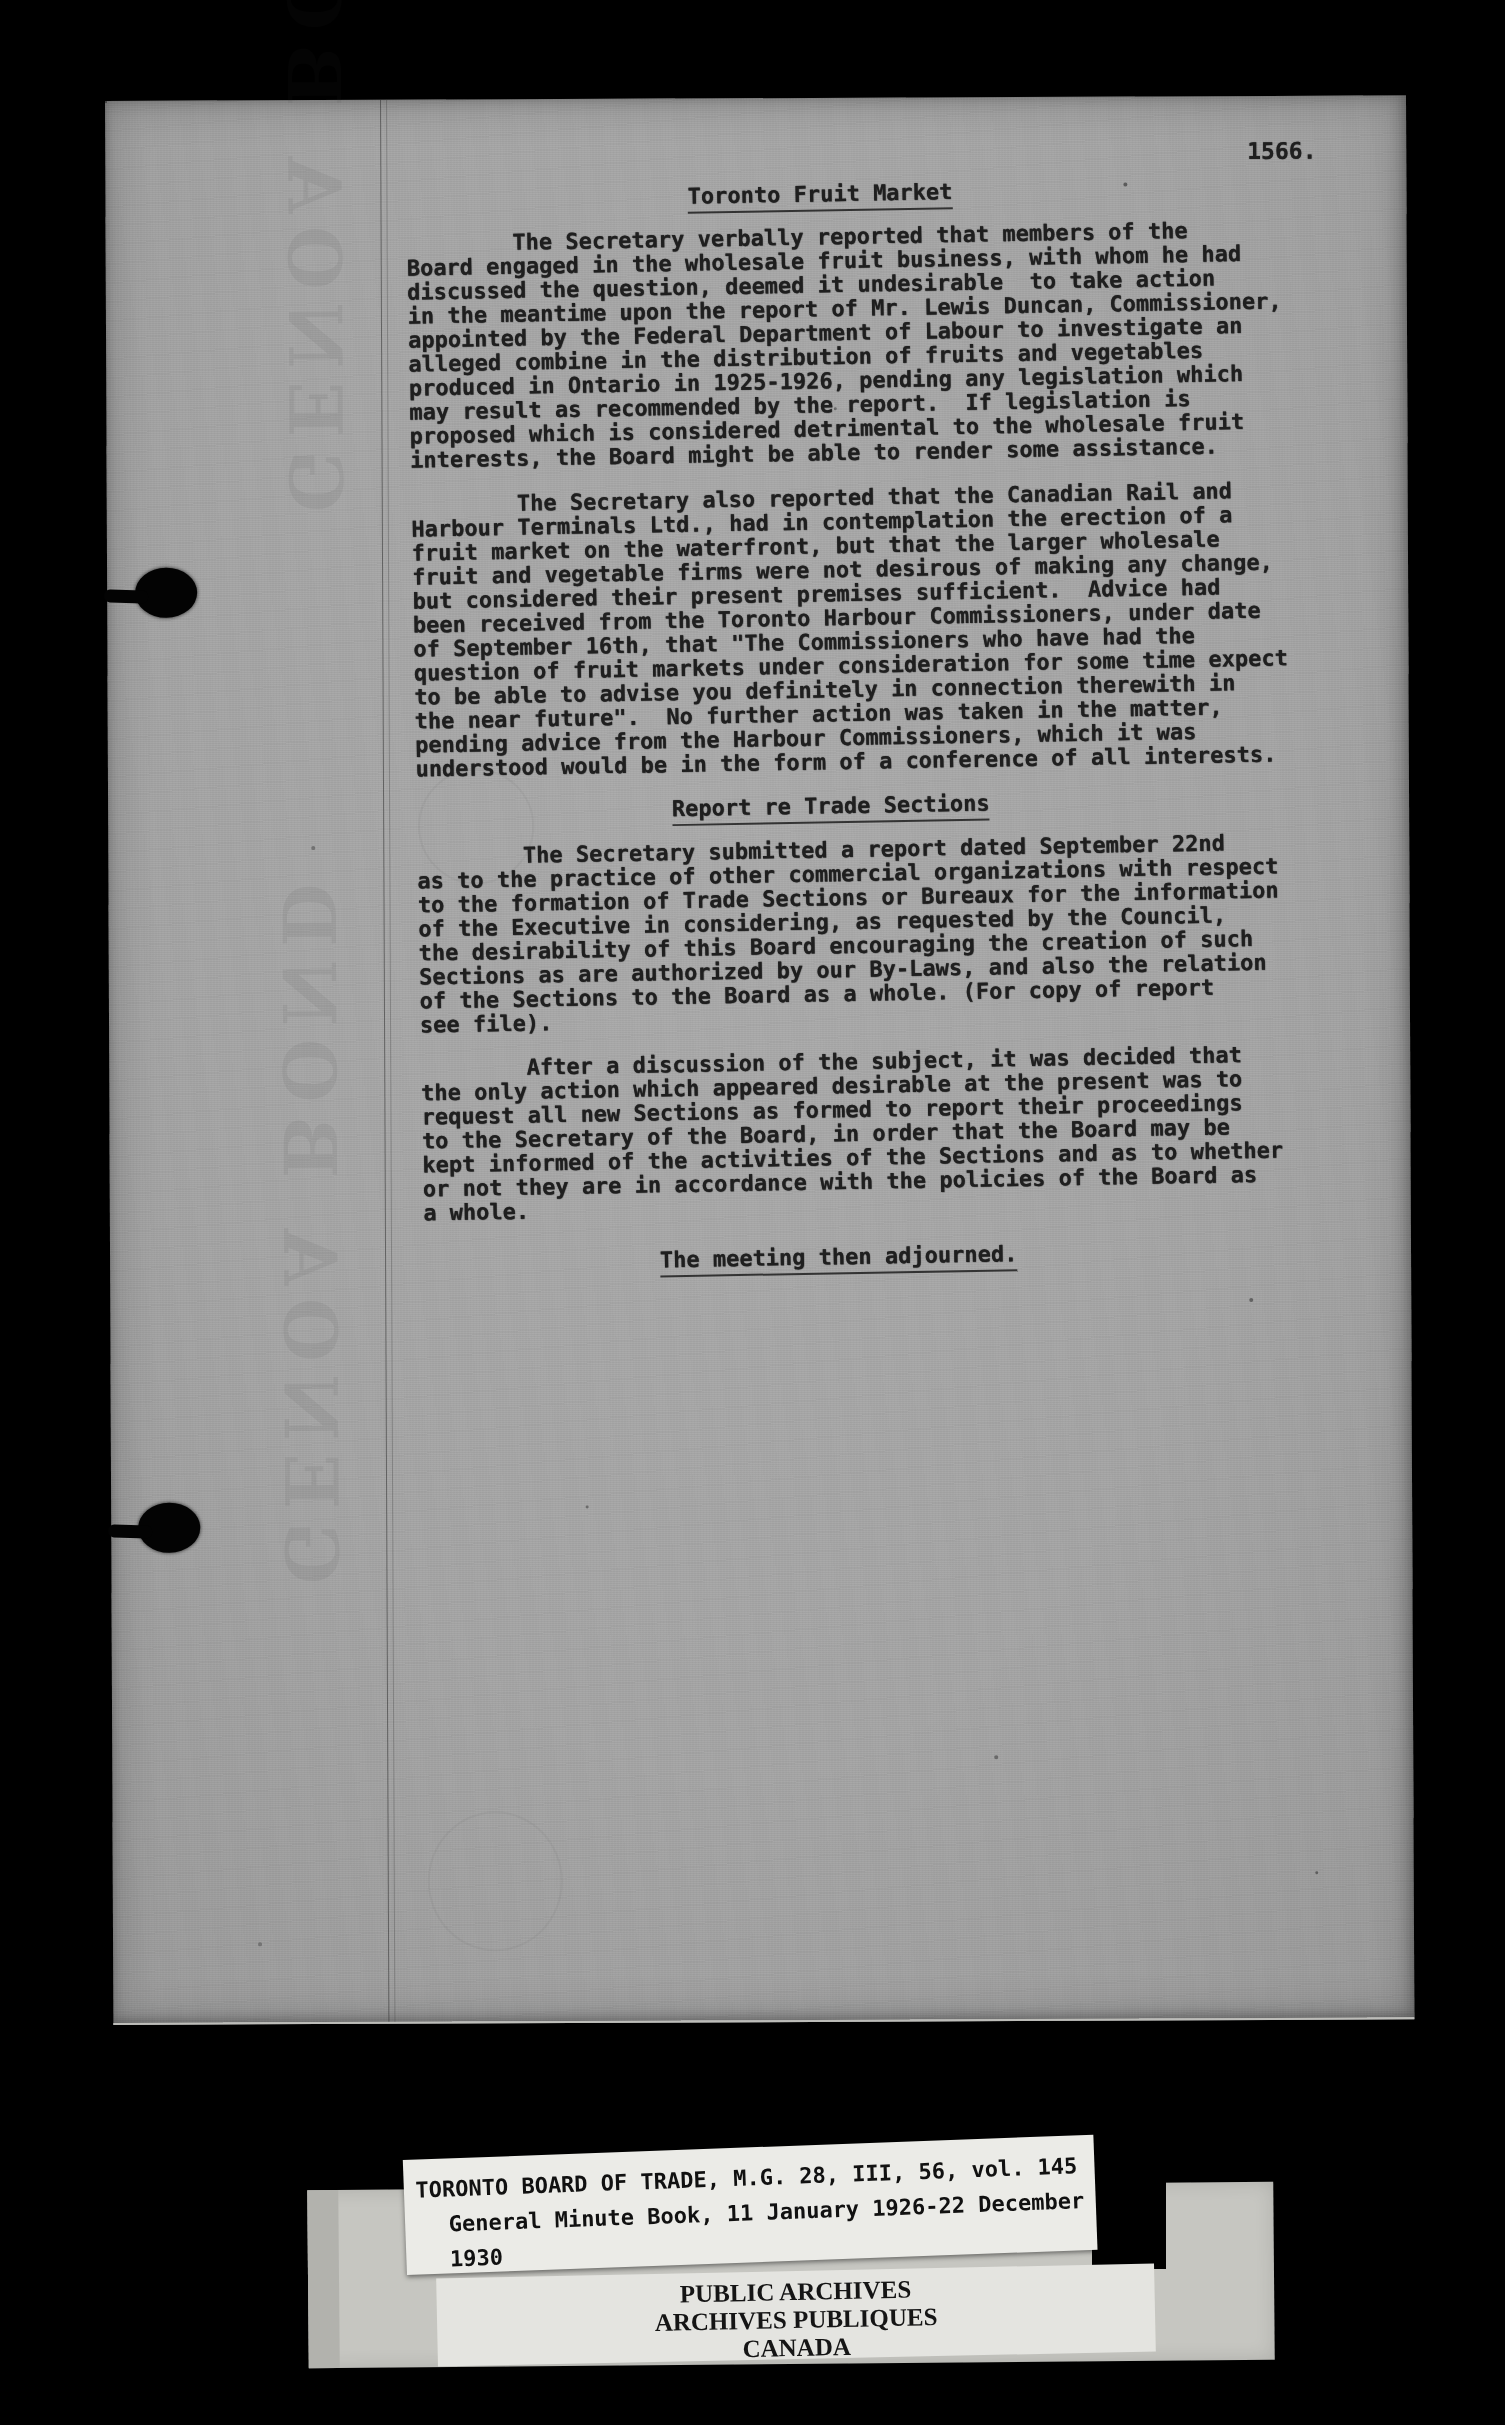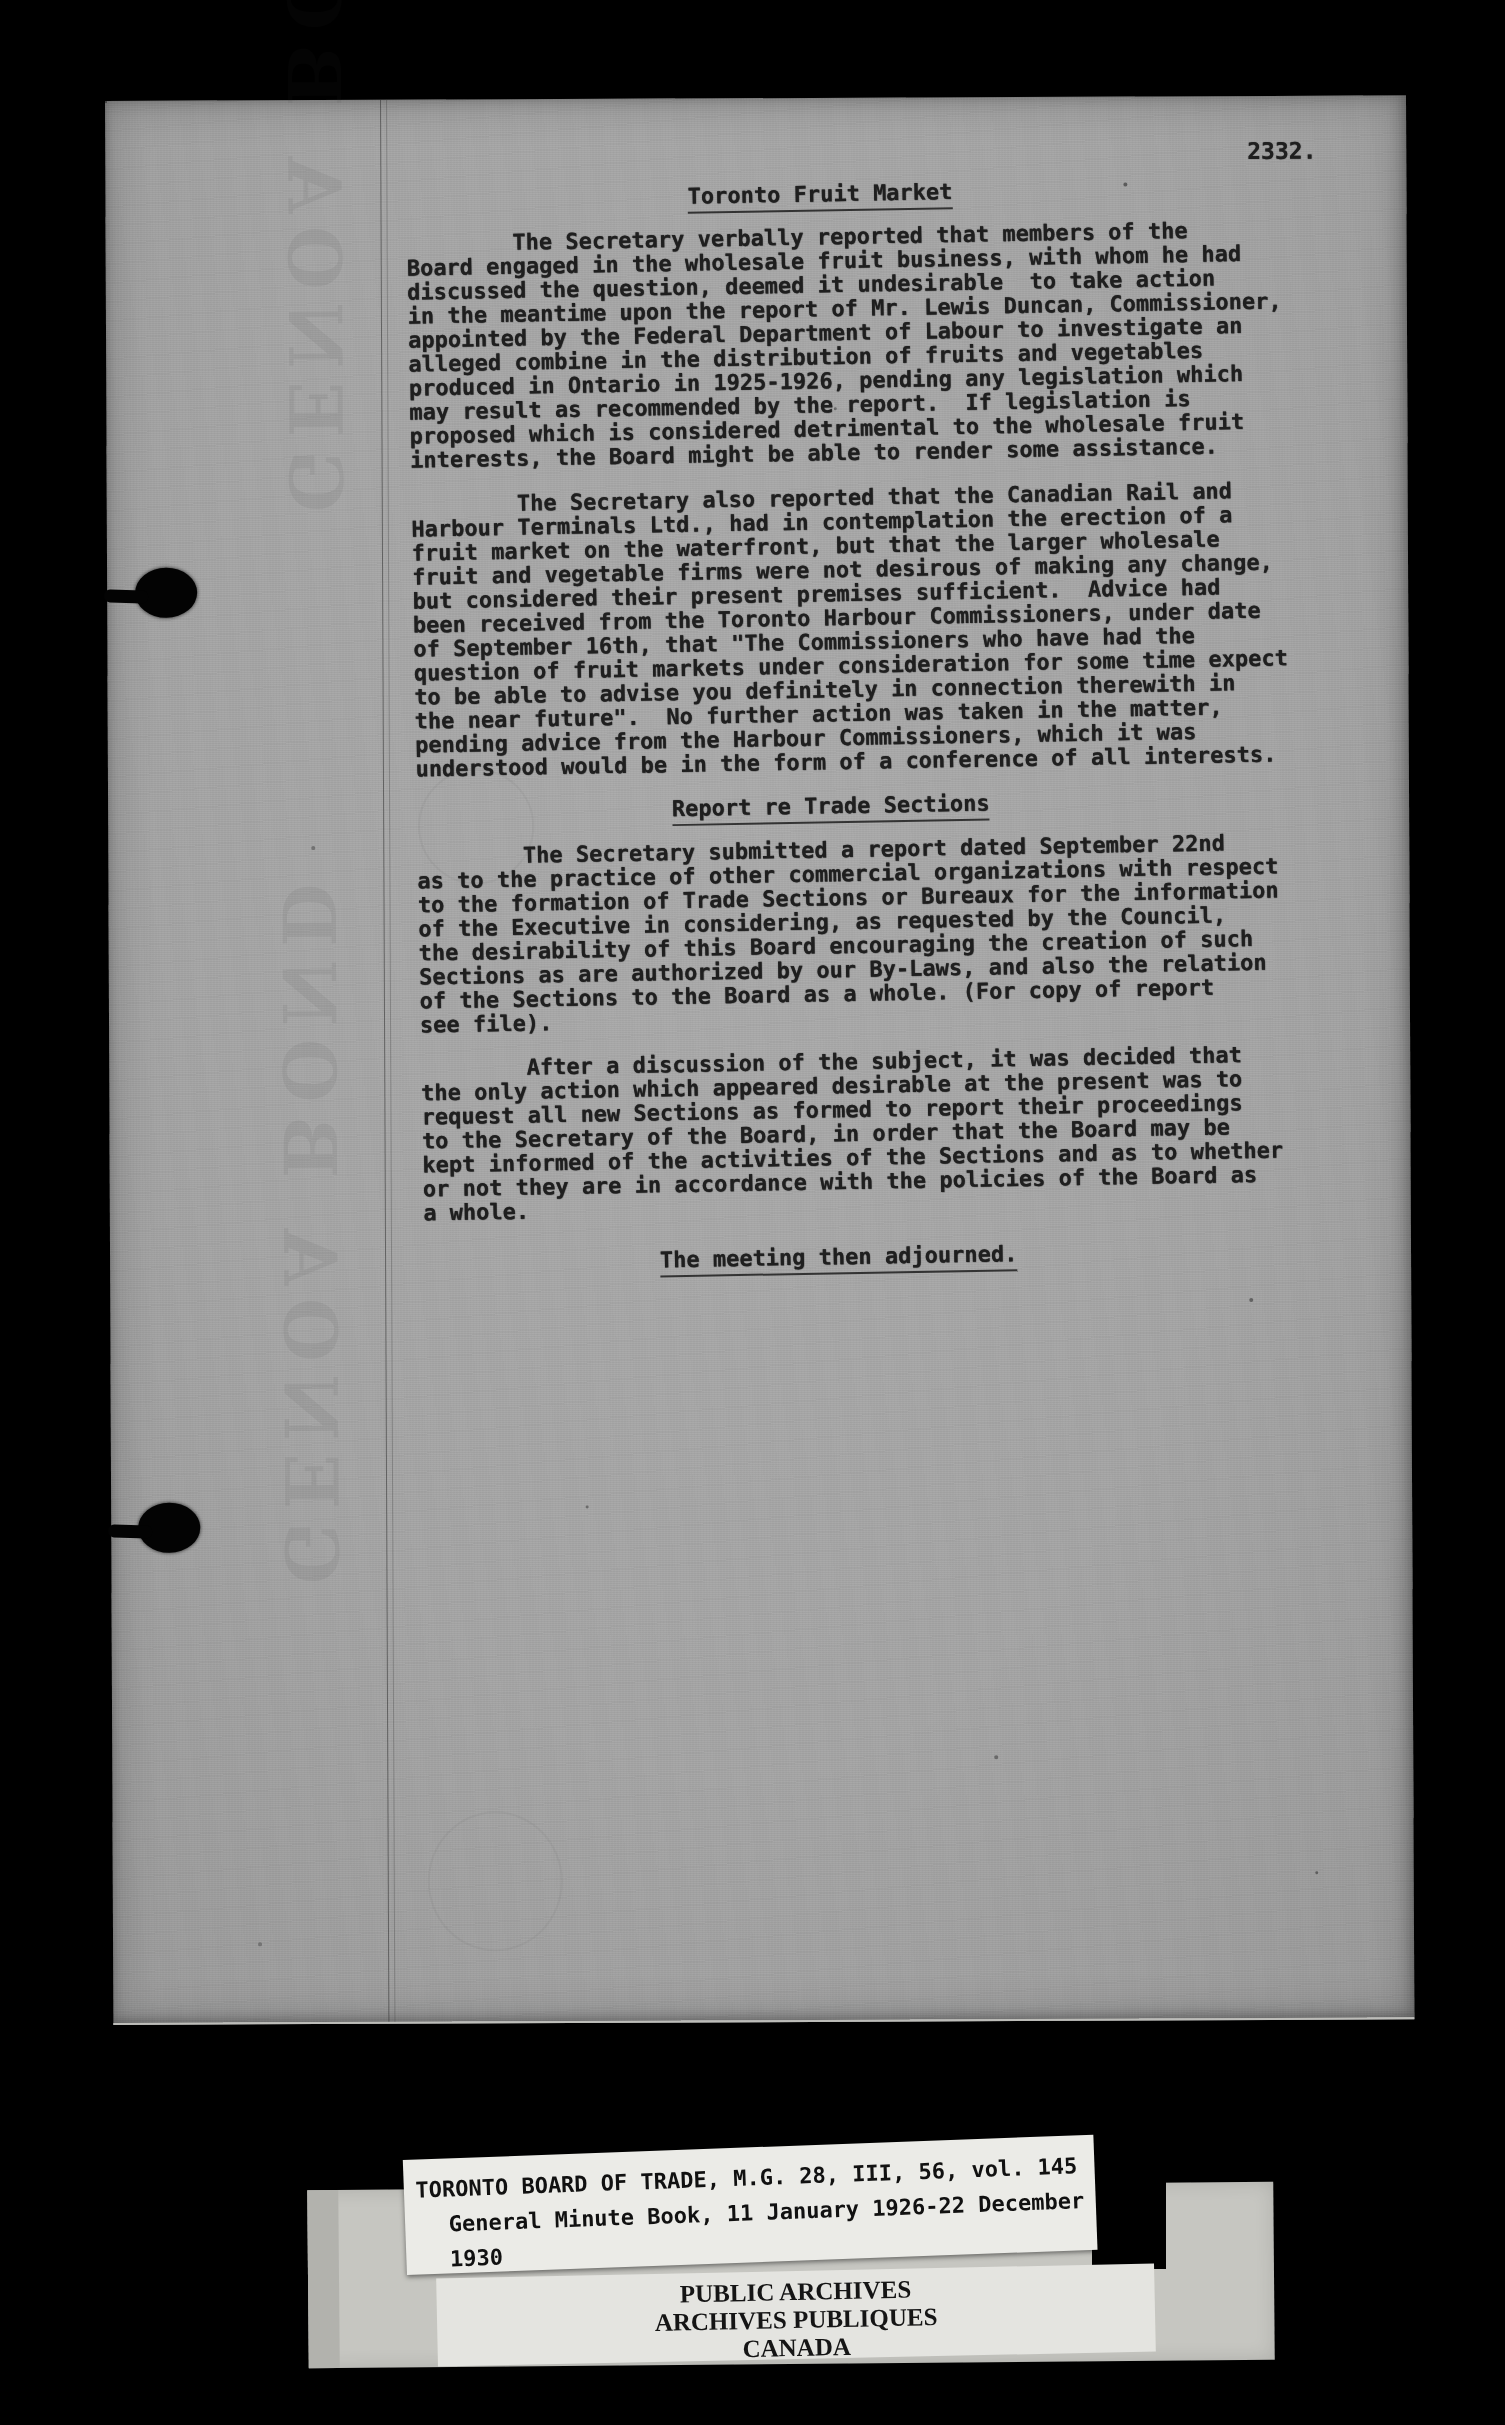--- a/index.html
+++ b/index.html
@@ -122,21 +122,21 @@
 
   <div class="stamp stamp-1"></div>
   <div class="stamp stamp-2"></div>
   <div class="specks"></div>
 
   <div class="hole hole-1"></div>
   <div class="hole-stem stem-1"></div>
   <div class="hole hole-2"></div>
   <div class="hole-stem stem-2"></div>
 
-  <div class="page-number">2332.</div>
+  <div class="page-number">1566.</div>
 
   <div class="content">
     <div class="sec-heading center">
       <span>Toronto Fruit Market</span>
     </div>
     <div class="para">        The Secretary verbally reported that members of the
 Board engaged in the wholesale fruit business, with whom he had
 discussed the question, deemed it undesirable  to take action
 in the meantime upon the report of Mr. Lewis Duncan, Commissioner,
 appointed by the Federal Department of Labour to investigate an

